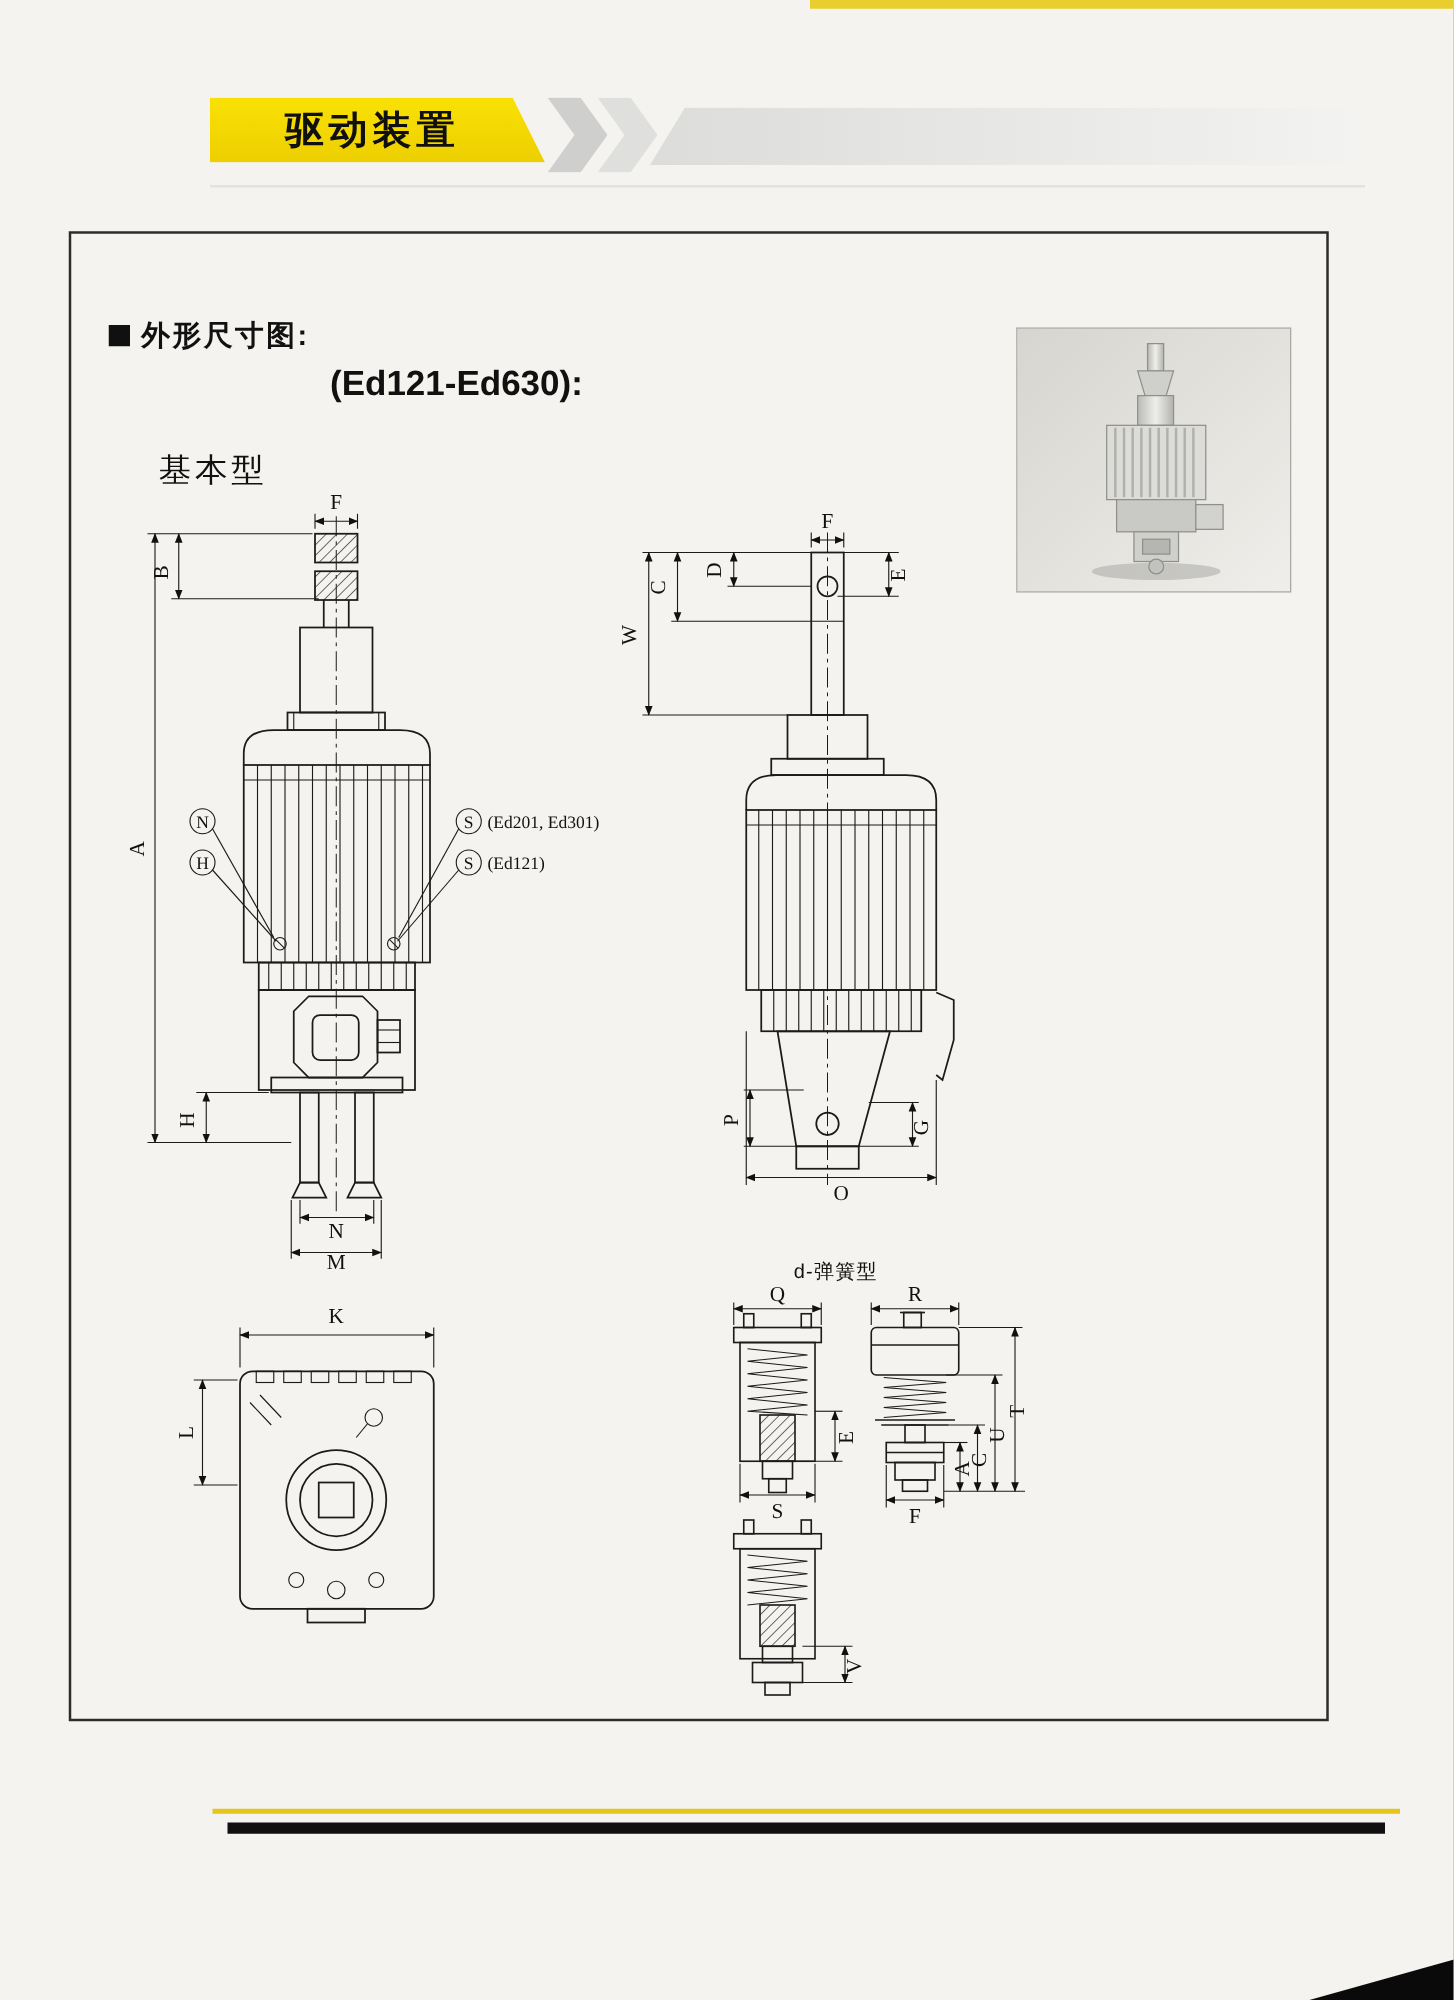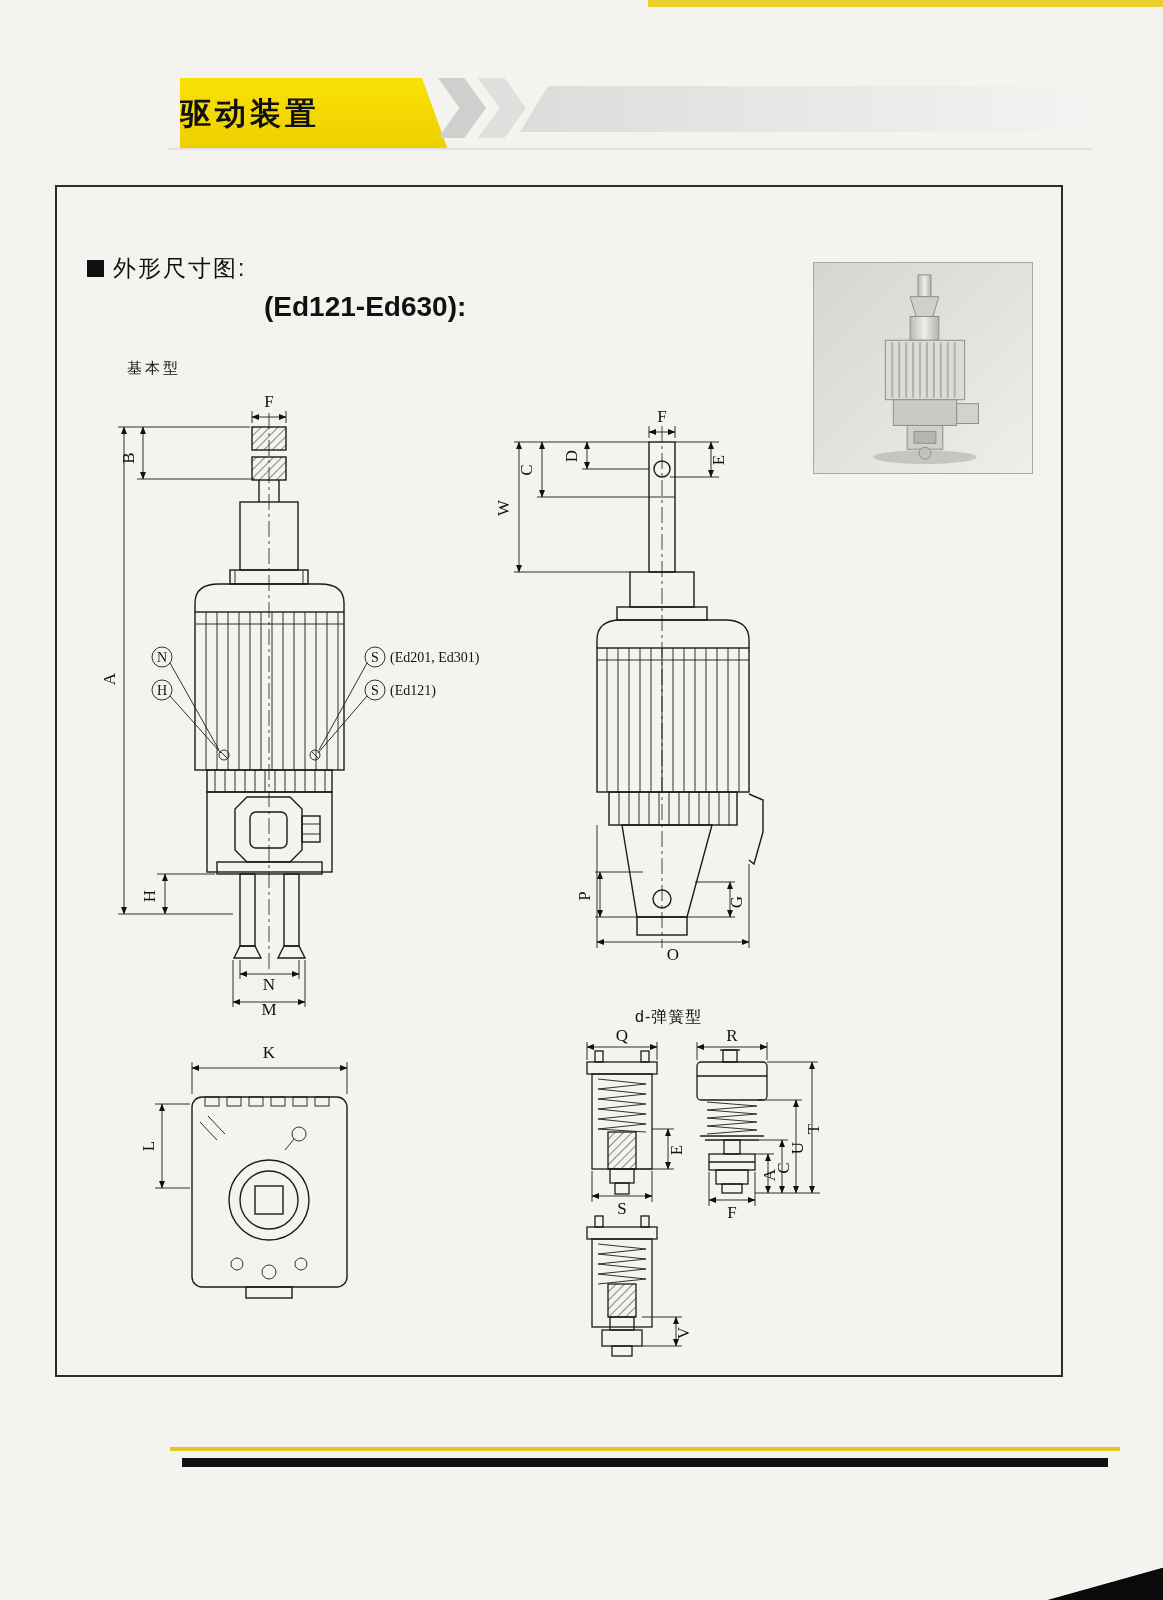--- a/index.html
+++ b/index.html
@@ -7,24 +7,24 @@
   .page {
     position:relative; width:1163px; height:1600px; margin:0 auto;
     background:#f4f3ef; overflow:hidden;
     font-family:"Liberation Sans", sans-serif; color:#111;
   }
   
   .top-strip { position:absolute; left:648px; top:0; right:0; height:7px; background:#e8cf2e; }
 
   
   .banner {
-    position:absolute; left:180px; top:78px; width:268px; height:72px;
+    position:absolute; left:168px; top:78px; width:268px; height:52px;
     background:linear-gradient(#f9e104,#edcf00);
     clip-path:polygon(0 0, calc(100% - 26px) 0, 100% 100%, 0 100%);
-    display:flex; align-items:center; 
+    display:flex; align-items:center; padding-left:60px;
   }
   .banner-title { font-size:31px; font-weight:bold; letter-spacing:4px; color:#101010; }
   .chevron {
     position:absolute; top:78px; height:60px; width:48px;
     clip-path:polygon(0 0, 55% 0, 100% 50%, 55% 100%, 0 100%, 45% 50%);
   }
   .c1 { left:438px; background:#cfcfcd; }
   .c2 { left:478px; background:#dfdfdd; }
   .gray-bar {
     position:absolute; left:520px; top:86px; width:572px; height:46px;
@@ -33,23 +33,23 @@
   }
   .header-underline { position:absolute; left:168px; top:148px; width:924px; height:2px; background:#e2e2e0; }
 
   
   .frame {
     position:absolute; left:55px; top:185px; width:1008px; height:1192px;
     border:2px solid #2c2c2c;
   }
   .heading { position:absolute; left:30px; top:66px; display:flex; align-items:center; gap:9px; }
   .sq { width:17px; height:17px; background:#101010; display:inline-block; }
-  .heading-text { font-size:23px; font-weight:normal; letter-spacing:2px; }
+  .heading-text { font-size:23px; font-weight:bold; letter-spacing:2px; }
   .model-range { position:absolute; left:207px; top:104px; font-size:28px; font-weight:bold; }
-  .basic-type { position:absolute; left:70px; top:172px; font-size:15px; letter-spacing:3px; }
+  .basic-type { position:absolute; left:70px; top:172px; font-size:26px; letter-spacing:3px; }
   .spring-label { position:absolute; left:578px; top:820px; font-size:16px; letter-spacing:1px; }
 
   figure.photo {
     position:absolute; left:756px; top:75px; width:220px; height:212px;
     border:1px solid #a8a8a4; background:#e8e8e4;
   }
   figure.photo svg { width:100%; height:100%; display:block; }
 
   svg.view { position:absolute; overflow:visible; }
   .front-view  { left:40px;  top:200px; width:420px; height:630px; }

